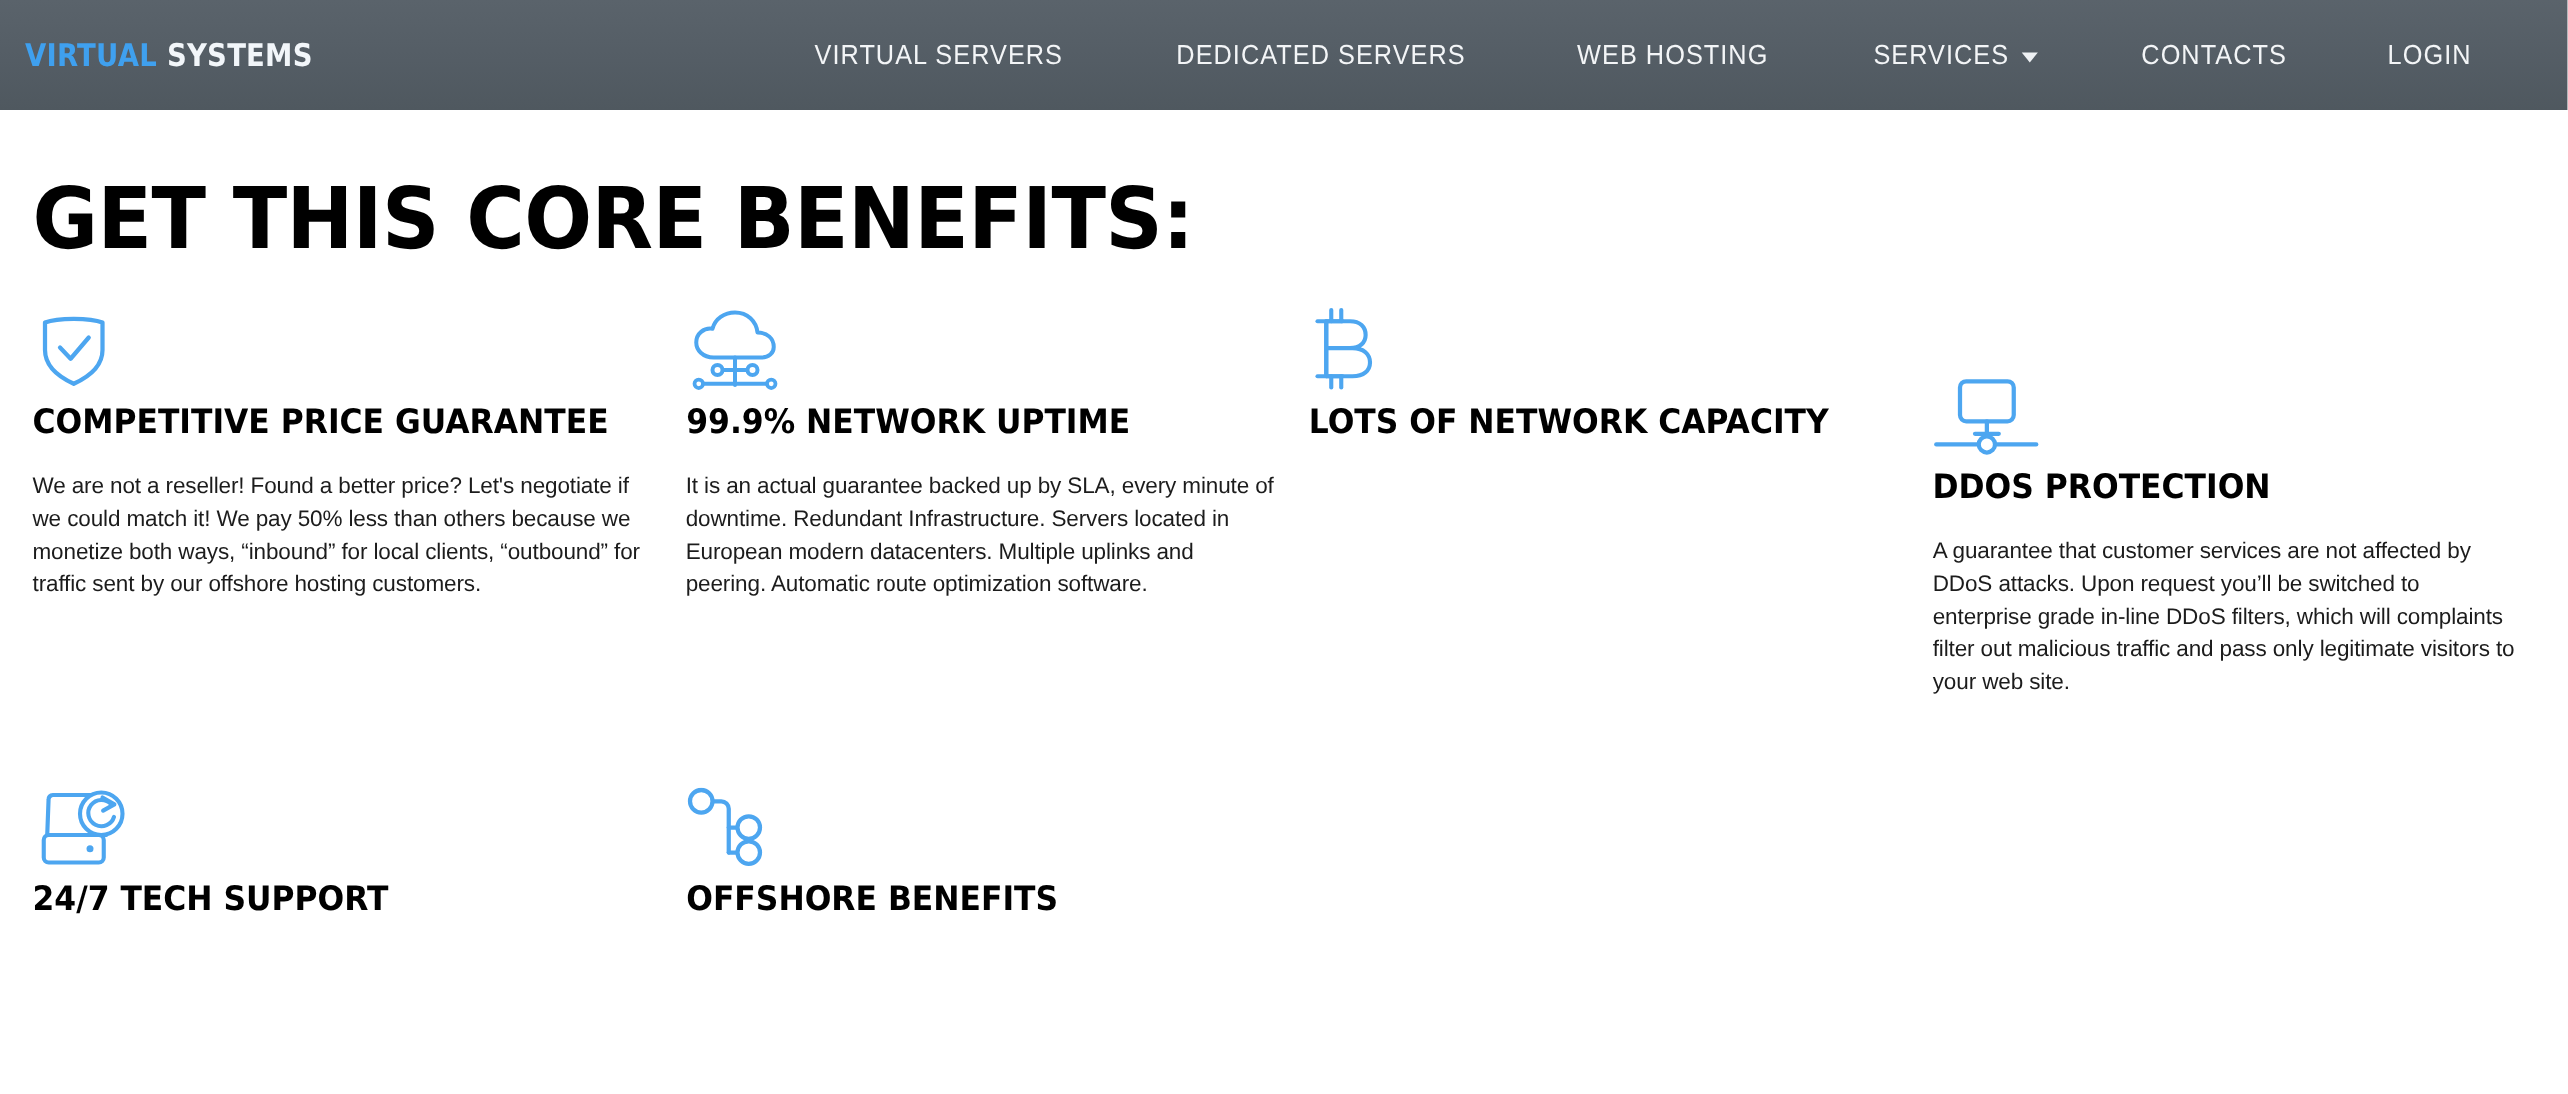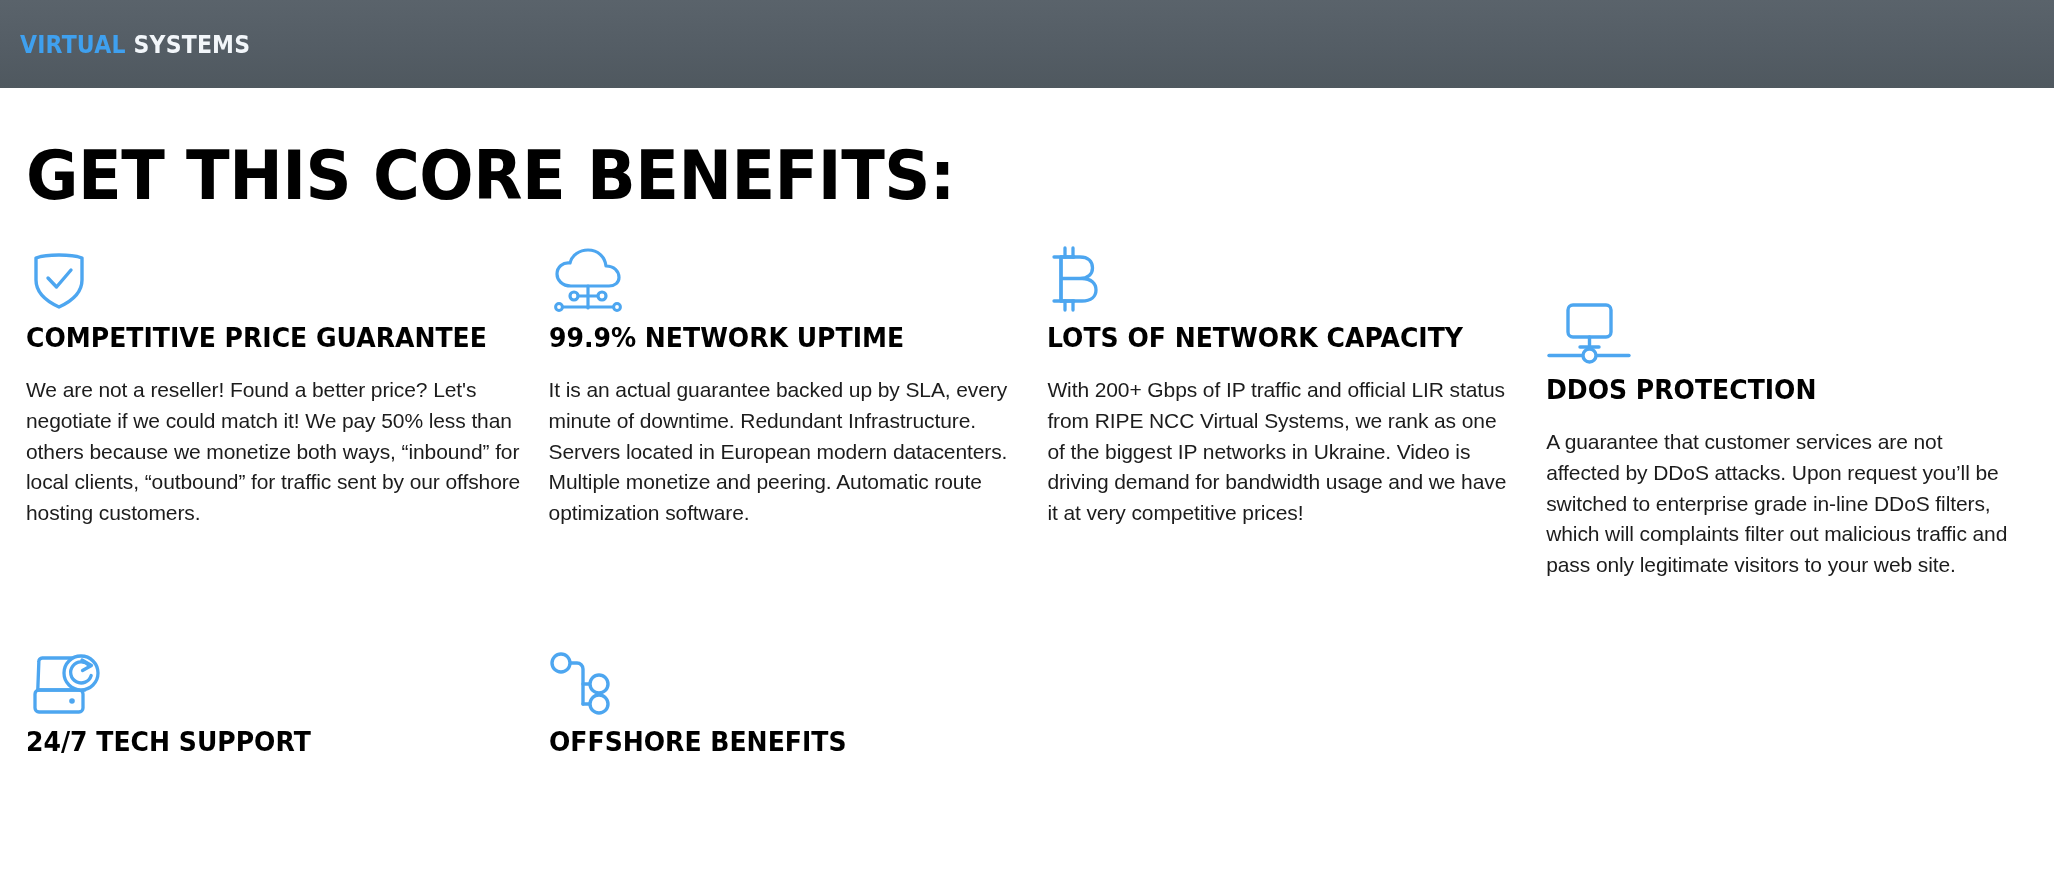--- a/index.html
+++ b/index.html
@@ -124,37 +124,58 @@
     letter-spacing: 0px;
     color: #000000;
     margin: 0 0 23px 0;
     transform: scaleX(0.93);
     transform-origin: left center;
     white-space: nowrap;
   }
   .benefit-text {
     font-family: "Liberation Sans", sans-serif;
     font-weight: 400;
-    font-size: 21px;
+    font-size: 18px;
     line-height: 1.46;
     color: #1c1c1c;
     margin: 0;
     letter-spacing: -0.1px;
   }
 </style>
 </head>
 <body>
 
 <header class="site-header">
 
   <a class="brand" href="#">
     <span class="brand-virtual">VIRTUAL</span>
     <span class="brand-systems">SYSTEMS</span>
   </a>
 
+  <nav class="main-nav">
+    <a class="nav-item" href="#">
+      <span>VIRTUAL SERVERS</span>
+    </a>
+    <a class="nav-item" href="#">
+      <span>DEDICATED SERVERS</span>
+    </a>
+    <a class="nav-item" href="#">
+      <span>WEB HOSTING</span>
+    </a>
+    <a class="nav-item" href="#">
+      <span>SERVICES</span>
+      <span class="caret"></span>
+    </a>
+    <a class="nav-item" href="#">
+      <span>CONTACTS</span>
+    </a>
+    <a class="nav-item" href="#">
+      <span>LOGIN</span>
+    </a>
+  </nav>
 </header>
 
 <main class="page">
 
   <h1 class="page-title">GET THIS CORE BENEFITS:</h1>
 
   <section class="benefits-grid">
 
     <article class="benefit">
       <div class="benefit-icon">
@@ -175,39 +196,38 @@
           <line x1="39" y1="38" x2="39" y2="60" stroke="#4da6f0" stroke-width="3.2" stroke-linecap="round"></line>
           <line x1="25" y1="48" x2="53" y2="48" stroke="#4da6f0" stroke-width="3.2" stroke-linecap="round"></line>
           <line x1="10" y1="59" x2="68" y2="59" stroke="#4da6f0" stroke-width="3.2" stroke-linecap="round"></line>
           <circle cx="25" cy="48" r="4" stroke="#4da6f0" stroke-width="3.2" fill="#ffffff"></circle>
           <circle cx="53" cy="48" r="4" stroke="#4da6f0" stroke-width="3.2" fill="#ffffff"></circle>
           <circle cx="10" cy="59" r="3.4" stroke="#4da6f0" stroke-width="3" fill="#ffffff"></circle>
           <circle cx="68" cy="59" r="3.4" stroke="#4da6f0" stroke-width="3" fill="#ffffff"></circle>
         </svg>
       </div>
       <h2 class="benefit-title">99.9% NETWORK UPTIME</h2>
-      <p class="benefit-text">It is an actual guarantee backed up by SLA, every minute of downtime. Redundant Infrastructure. Servers located in European modern datacenters. Multiple monetize and peering. Automatic route optimization software.</p>
+      <p class="benefit-text">It is an actual guarantee backed up by SLA, every minute of downtime. Redundant Infrastructure. Servers located in European modern datacenters. Multiple uplinks and peering. Automatic route optimization software.</p>
     </article>
 
     <article class="benefit">
       <div class="benefit-icon">
         <svg width="56" height="66" viewBox="0 0 56 66" fill="none">
           <path d="M14 11 L33 11 C41 11, 45.5 15.5, 45.5 22 C45.5 28, 41 32.5, 33 32.5
                    L14 32.5 L35 32.5 C44 32.5, 49 37.5, 49 44 C49 50.5, 44 55, 35 55 L14 55 Z" stroke="#4da6f0" stroke-width="3.3" stroke-linejoin="round" stroke-linecap="round" fill="none"></path>
           <line x1="14" y1="11" x2="14" y2="55" stroke="#4da6f0" stroke-width="3.3" stroke-linecap="round"></line>
           <line x1="7" y1="11" x2="27" y2="11" stroke="#4da6f0" stroke-width="3.3" stroke-linecap="round"></line>
           <line x1="7" y1="55" x2="27" y2="55" stroke="#4da6f0" stroke-width="3.3" stroke-linecap="round"></line>
           <line x1="18" y1="2" x2="18" y2="11" stroke="#4da6f0" stroke-width="3.3" stroke-linecap="round"></line>
           <line x1="26" y1="2" x2="26" y2="11" stroke="#4da6f0" stroke-width="3.3" stroke-linecap="round"></line>
           <line x1="18" y1="55" x2="18" y2="64" stroke="#4da6f0" stroke-width="3.3" stroke-linecap="round"></line>
           <line x1="26" y1="55" x2="26" y2="64" stroke="#4da6f0" stroke-width="3.3" stroke-linecap="round"></line>
         </svg>
       </div>
       <h2 class="benefit-title">LOTS OF NETWORK CAPACITY</h2>
-      <p class="benefit-text">With 200+ Gbps of IP traffic and official LIR status from RIPE NCC Virtual Systems, we rank as one of the biggest IP networks in Ukraine. Video is driving demand for bandwidth usage and we have it at very competitive prices!</p>
     </article>
 
     <article class="benefit row2">
       <div class="benefit-icon">
         <svg width="86" height="62" viewBox="0 0 86 62" fill="none">
           <rect x="22" y="3" width="43" height="32" rx="5" stroke="#4da6f0" stroke-width="3.4" fill="none"></rect>
           <line x1="43.5" y1="35" x2="43.5" y2="45" stroke="#4da6f0" stroke-width="3.4" stroke-linecap="round"></line>
           <line x1="34" y1="45" x2="53" y2="45" stroke="#4da6f0" stroke-width="3.4" stroke-linecap="round"></line>
           <line x1="3" y1="53.5" x2="83" y2="53.5" stroke="#4da6f0" stroke-width="3.4" stroke-linecap="round"></line>
           <circle cx="43.5" cy="53.5" r="6.5" stroke="#4da6f0" stroke-width="3.4" fill="#ffffff"></circle>

